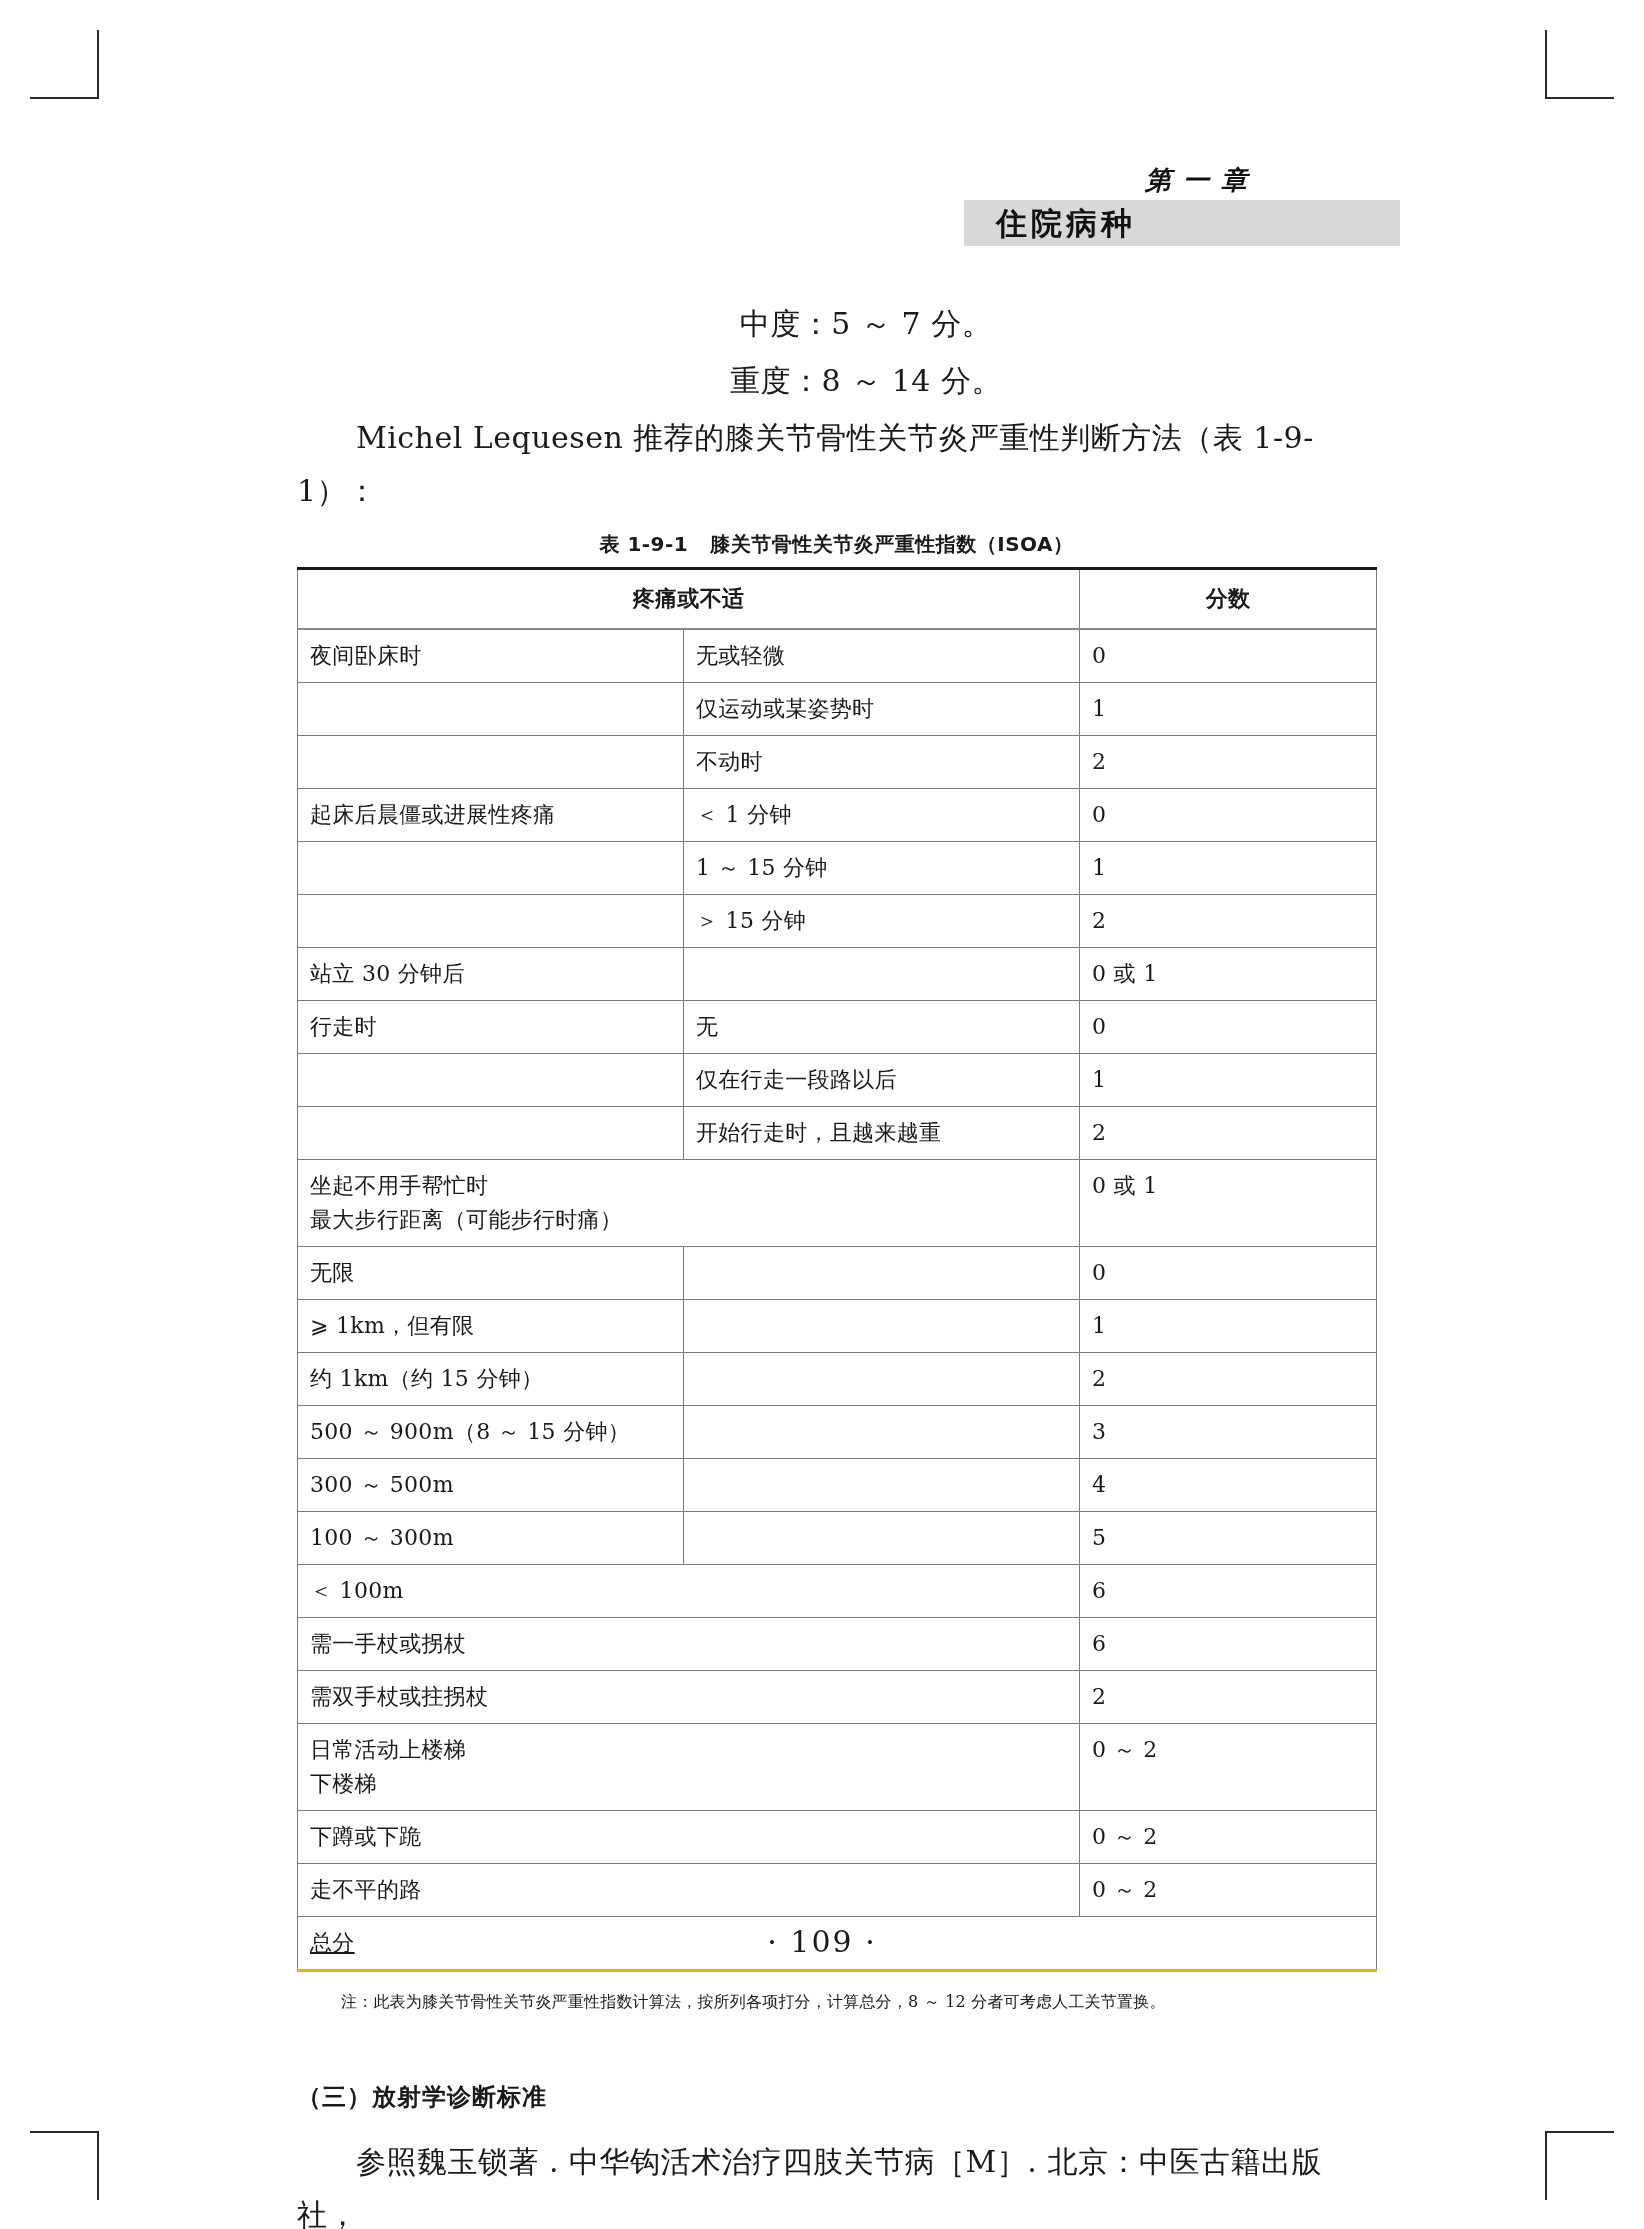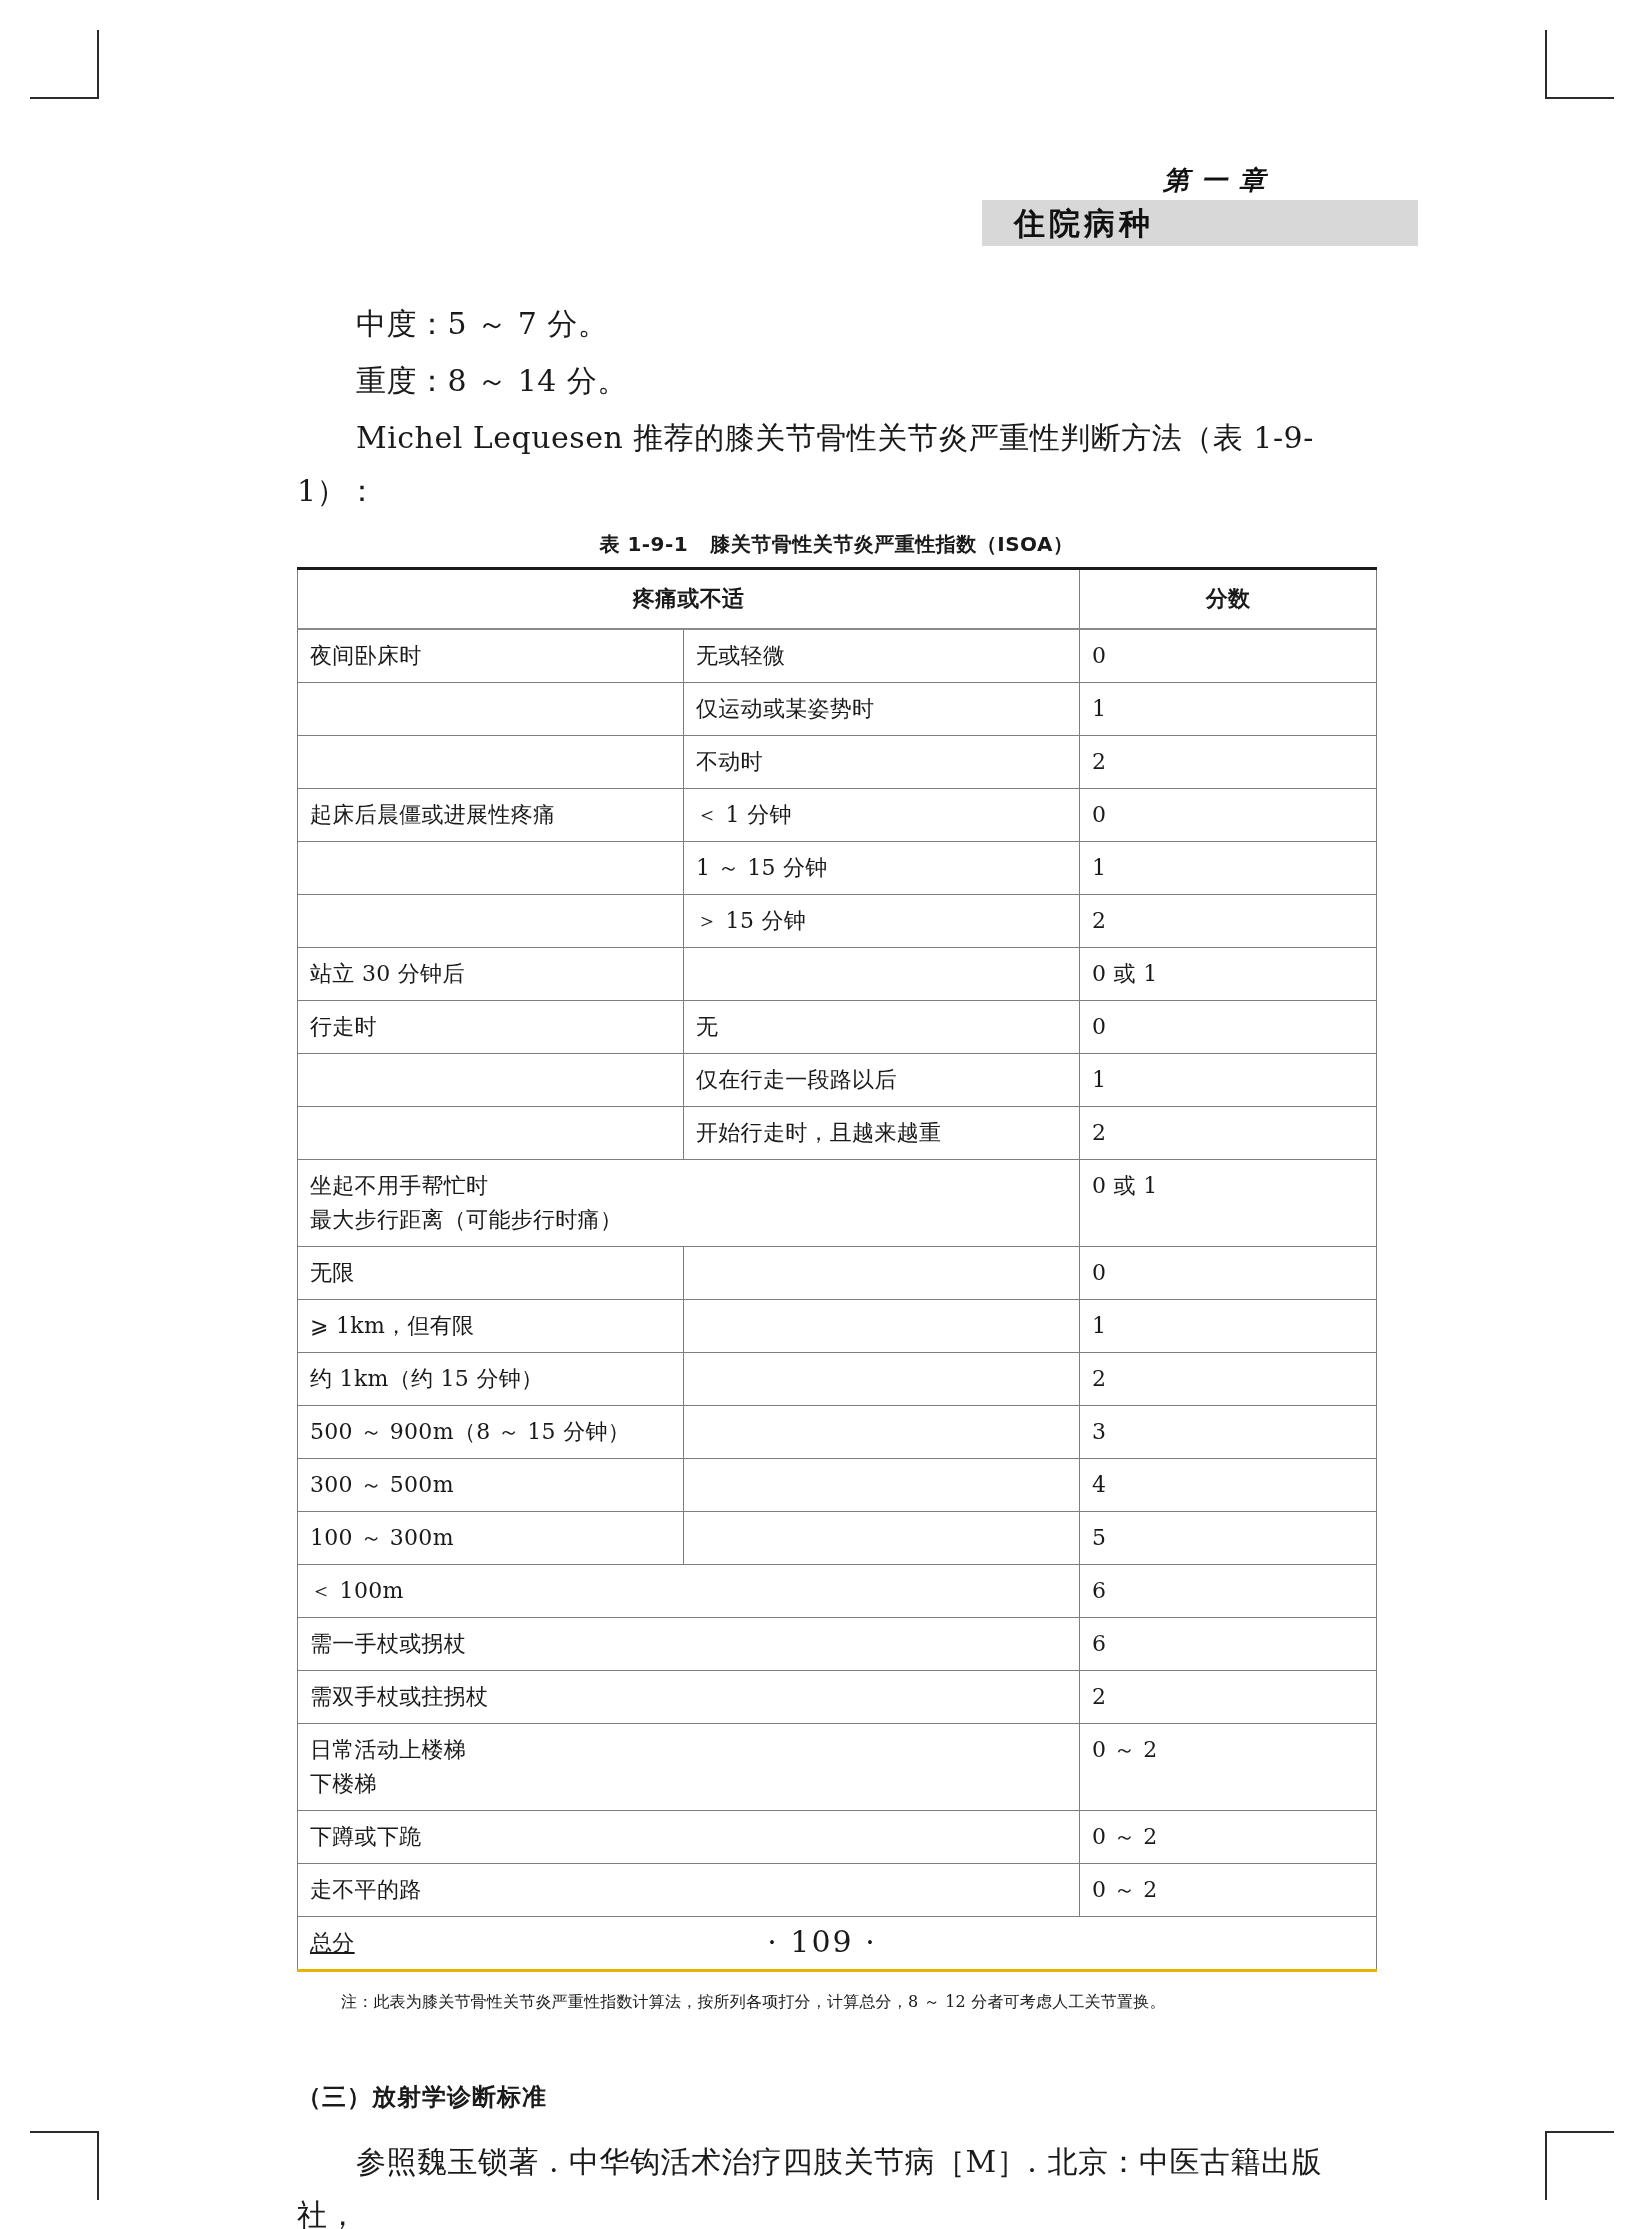--- a/index.html
+++ b/index.html
@@ -49,21 +49,21 @@
   .cm-bl .v { left: 67px; bottom: 0; }
   .cm-bl .h { left: 0; bottom: 67px; }
 
   .cm-br { right: 30px; bottom: 30px; }
   .cm-br .v { right: 67px; bottom: 0; }
   .cm-br .h { right: 0; bottom: 67px; }
 
   
   .runhead {
     position: absolute;
-    right: 226px;
+    right: 244px;
     top: 163px;
     width: 436px;
     text-align: left;
   }
   .runhead-chapter {
     font-family: "DejaVu Serif", "Liberation Serif", serif;
     font-size: 26px;
     letter-spacing: 12px;
     color: #111;
     font-style: italic;
@@ -91,21 +91,21 @@
     top: 297px;
     width: 1079px;
   }
   .para {
     font-size: 30px;
     line-height: 53px;
     margin: 0 0 8px 0;
     text-indent: 59px;
     letter-spacing: 0.5px;
   }
-  .para-tight { margin-bottom: 4px; }
+  .para-tight { margin-bottom: 4px; text-align: center; }
 
   
   .table-caption {
     text-align: center;
     font-size: 20px;
     font-weight: 700;
     letter-spacing: 0.5px;
     margin: 14px 0 9px 0;
     font-family: "DejaVu Sans", "Liberation Sans", sans-serif;
   }

